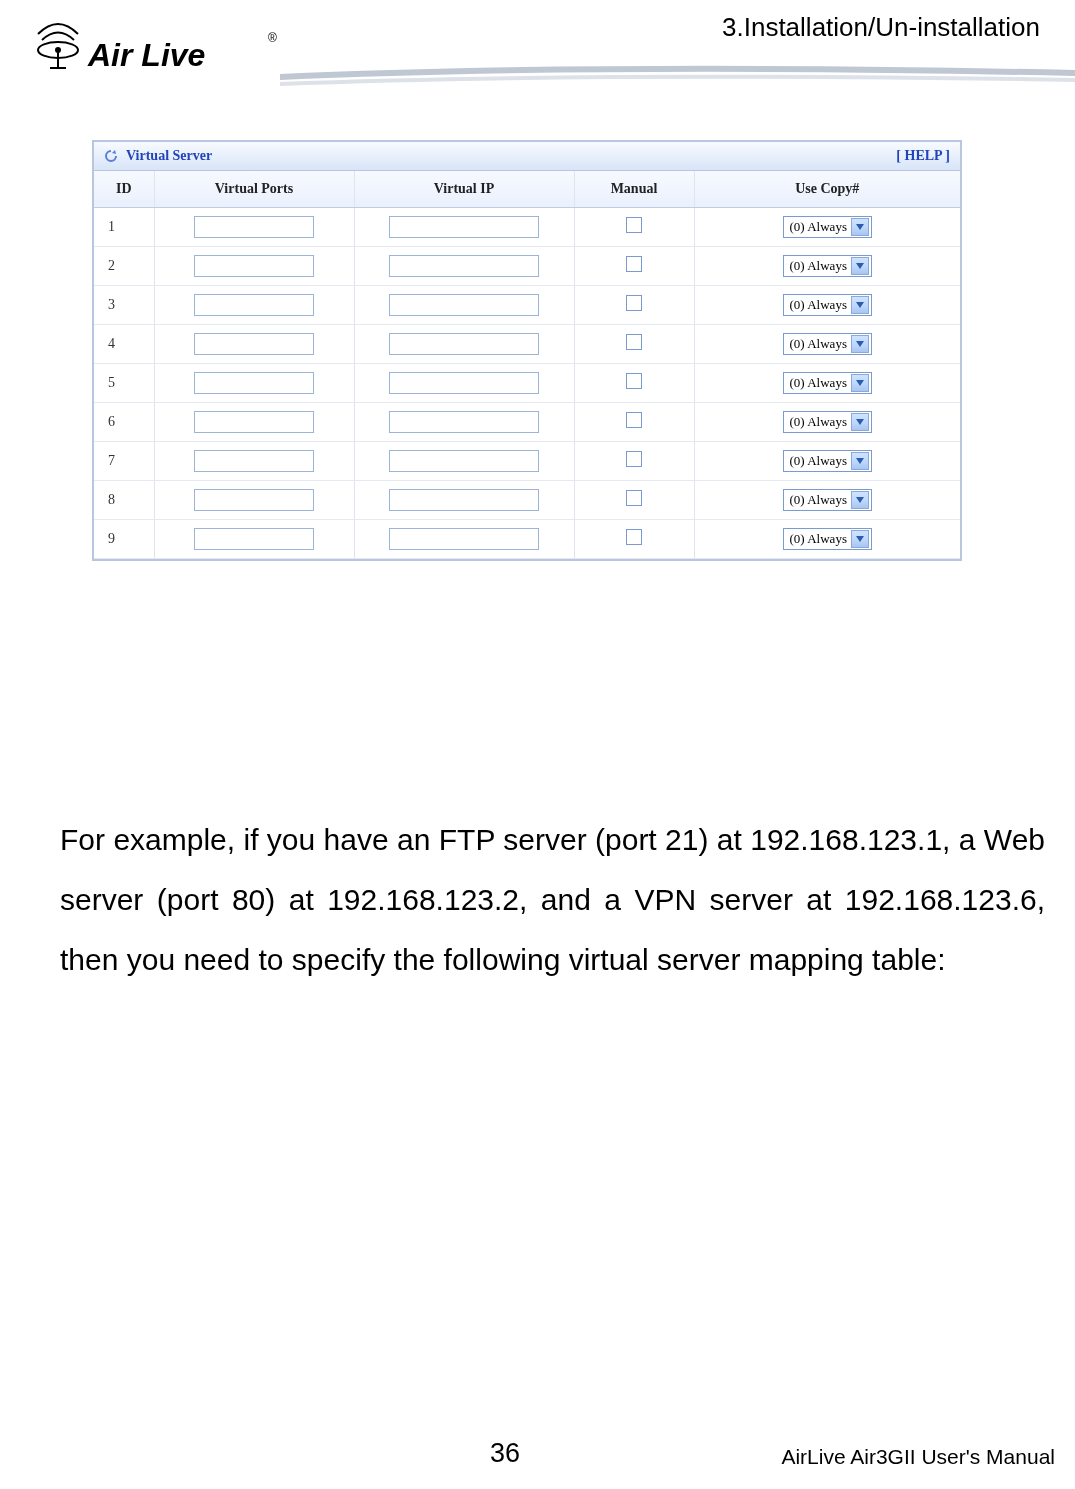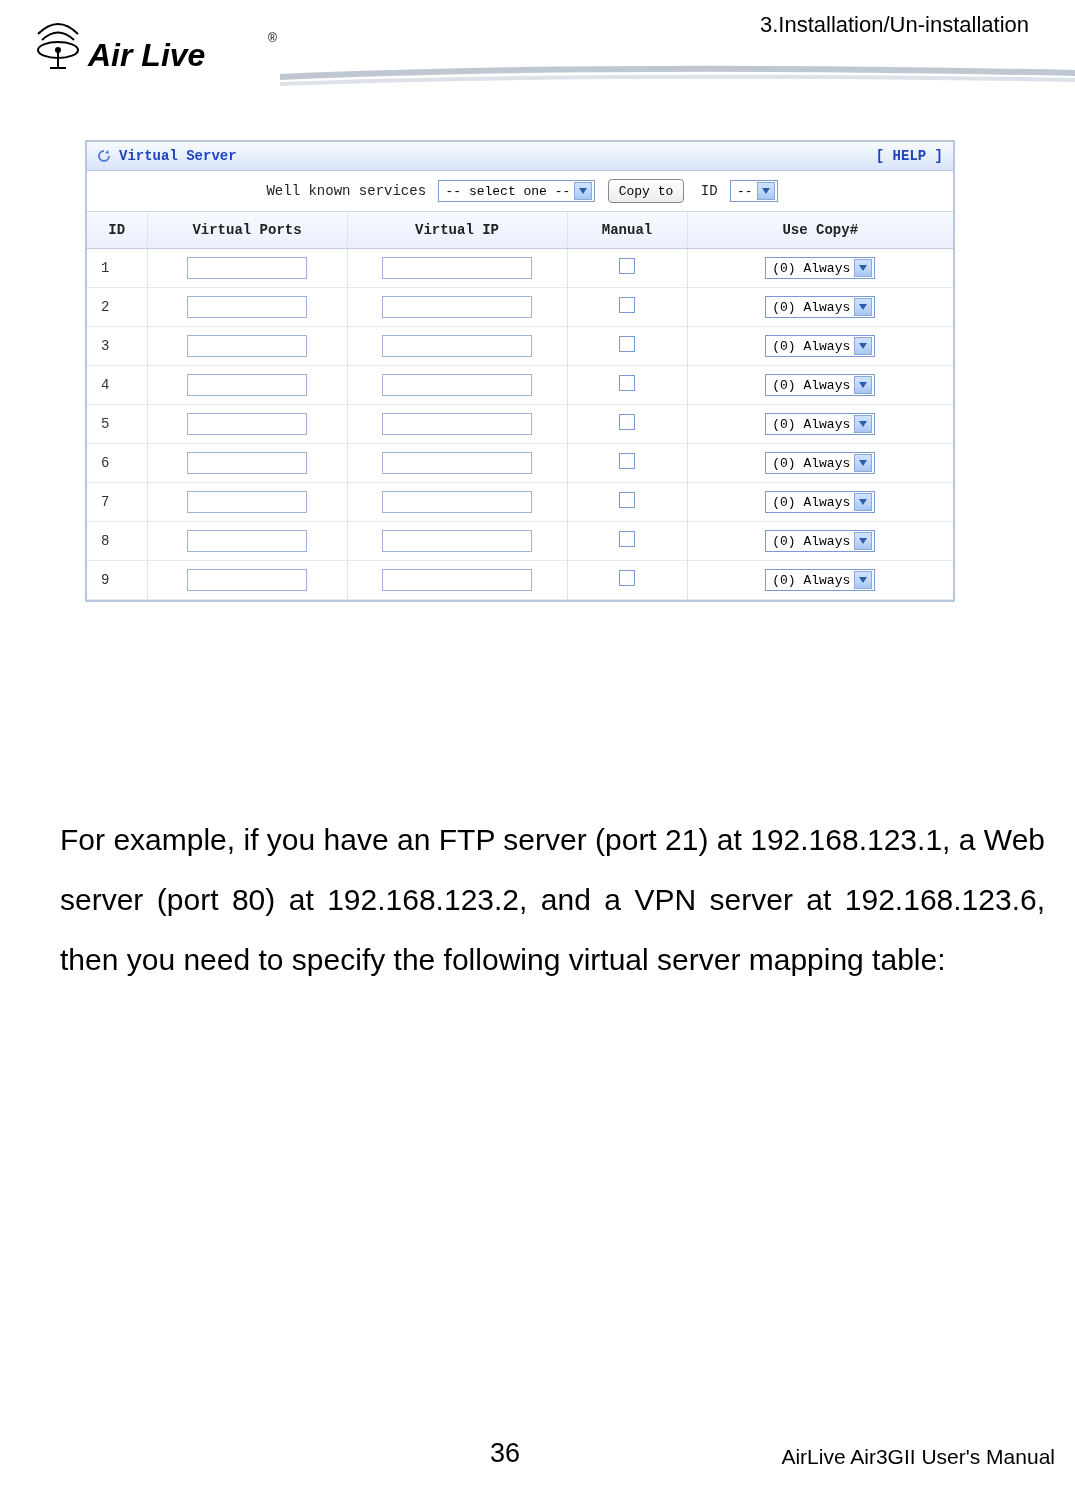--- a/index.html
+++ b/index.html
@@ -6,22 +6,22 @@
   body {
     width: 1075px;
     height: 1489px;
     background: #fff;
     font-family: Arial, sans-serif;
     position: relative;
   }
   .page-header-text {
     position: absolute;
     top: 12px;
-    right: 46px;
-    font-size: 22px;
+    right: 35px;
+    font-size: 26px;
   }
   .logo-area {
     position: absolute;
     top: 20px;
     left: 20px;
     width: 260px;
   }
   .logo-area svg { width: 260px; height: 70px; }
   .header-swoosh {
     position: absolute;
@@ -29,25 +29,25 @@
     left: 0;
     right: 0;
     height: 40px;
     overflow: hidden;
   }
   .header-swoosh svg { width: 1075px; height: 40px; }
 
   .screenshot-panel {
     position: absolute;
     top: 140px;
-    left: 85px;
+    left: 92px;
     width: 870px;
     border: 2px solid #b8c6e0;
     background: #fff;
-    font-family: Liberation Mono, monospace;
+    font-family: Liberation Serif, serif;
     font-size: 14px;
   }
   .panel-titlebar {
     background: linear-gradient(#f8fbff, #e4edfb 60%, #d8e4f8);
     border-bottom: 1px solid #b8c6e0;
     padding: 6px 10px;
     display: flex;
     align-items: center;
     color: #2244bb;
     font-weight: bold;
@@ -196,41 +196,20 @@
       <svg viewBox="0 0 14 14">
           <path d="M7 2 a5 5 0 1 0 5 5" fill="none" stroke="#5a7fd8" stroke-width="2"></path>
           <path d="M11 1 L12 5 L8 4 Z" fill="#5a7fd8"></path>
         </svg>
     </span>
     <span>Virtual Server</span>
     <span class="spacer"></span>
     <span>[ HELP ]</span>
   </div>
 
-  <div class="toolbar-row">
-    <span class="label">Well known services</span>
-    <span class="xp-select">
-      <span>-- select one --</span>
-      <span class="arrow-btn">
-          <svg viewBox="0 0 8 6">
-            <path d="M0 0 L8 0 L4 6 Z" fill="#2a5db0"></path>
-          </svg>
-        </span>
-    </span>
-    <span class="xp-button">Copy to</span>
-    <span class="label">ID</span>
-    <span class="xp-select">
-      <span>--</span>
-      <span class="arrow-btn">
-          <svg viewBox="0 0 8 6">
-            <path d="M0 0 L8 0 L4 6 Z" fill="#2a5db0"></path>
-          </svg>
-        </span>
-    </span>
-  </div>
 
   <table class="vs-table">
     <thead>
       <tr>
         <th style="width:60px">ID</th>
         <th style="width:200px" class="vline">Virtual Ports</th>
         <th style="width:220px" class="vline">Virtual IP</th>
         <th style="width:120px" class="vline">Manual</th>
         <th class="vline">Use Copy#</th>
       </tr>

